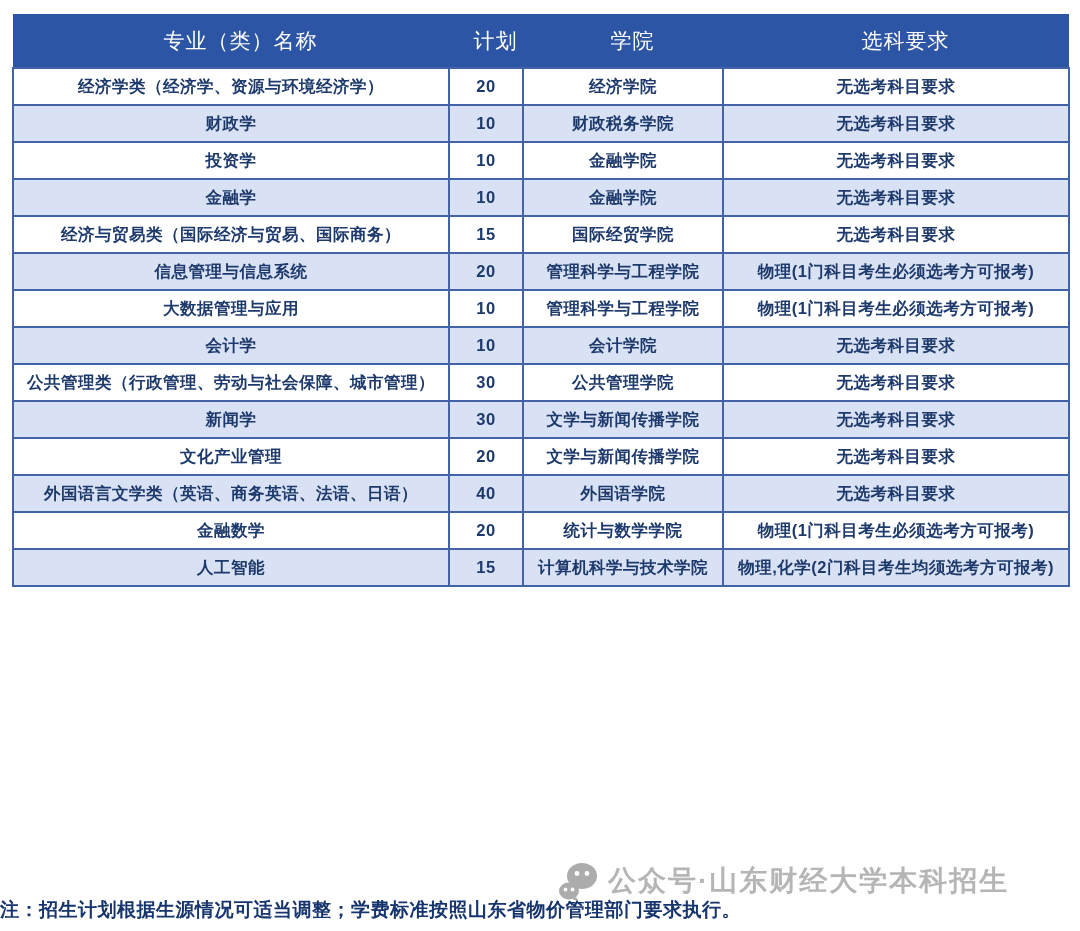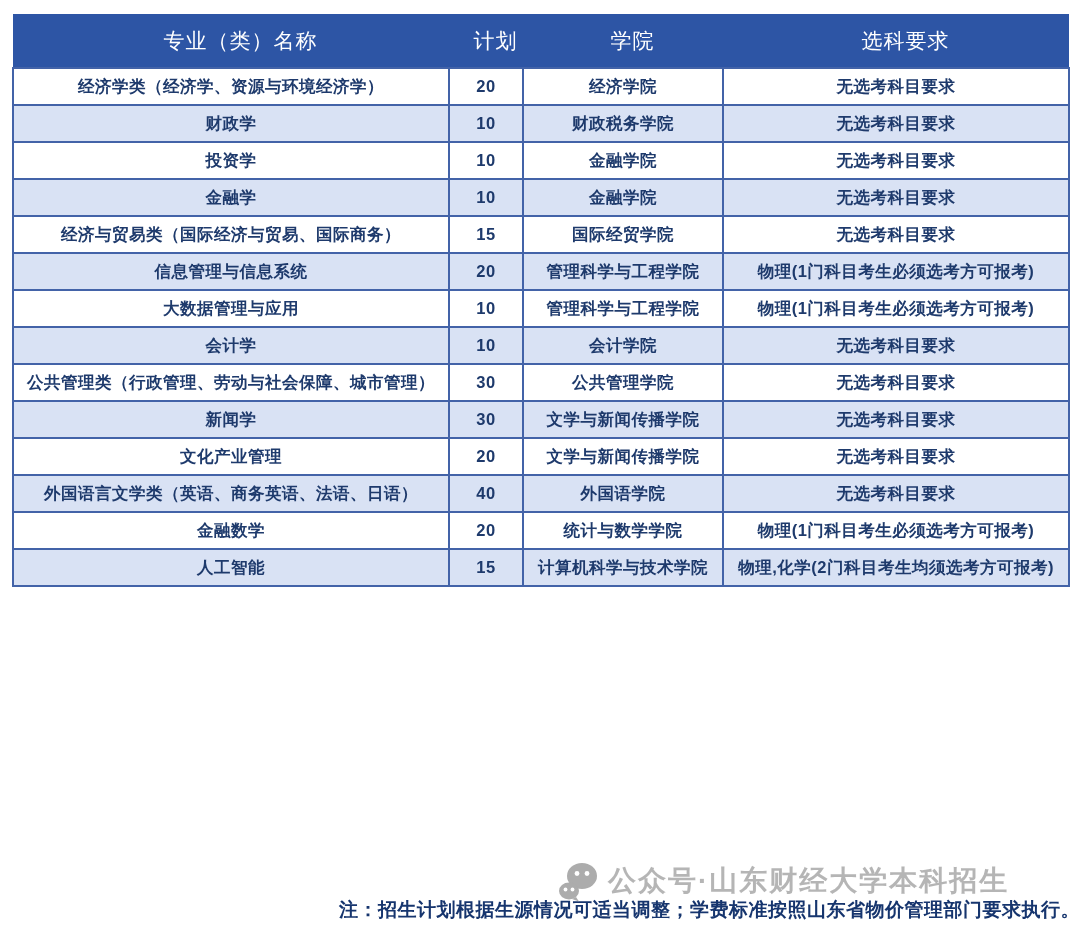--- a/index.html
+++ b/index.html
@@ -53,21 +53,21 @@
   }
   tbody tr:nth-child(odd){background:#ffffff;}
   tbody tr:nth-child(even){background:var(--stripe);}
   .col-major{width:436px;}
   .col-plan{width:74px;}
   .col-college{width:200px;}
   .col-req{width:346px;}
   .note{
     position:absolute;
     left:0;top:897px;width:1080px;
-    text-align:right;
+    text-align:left;
     font-size:19px;
     font-weight:bold;
     color:var(--note);
     letter-spacing:0.5px;
   }
   .watermark{
     position:absolute;
     left:558px;top:862px;
     display:flex;
     gap:8px;

